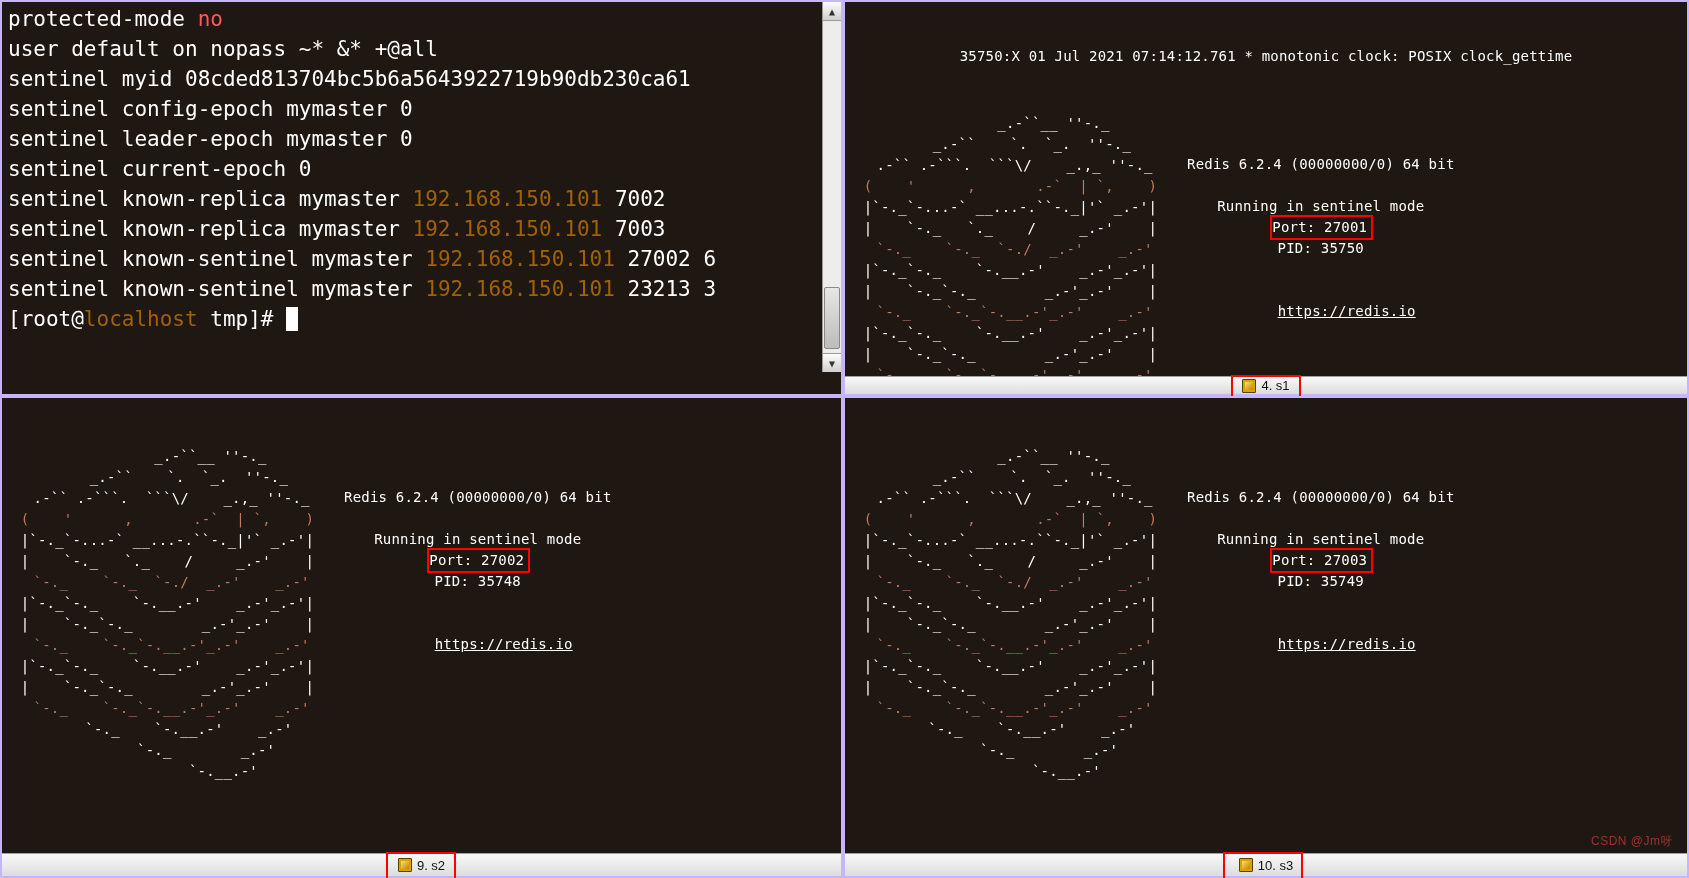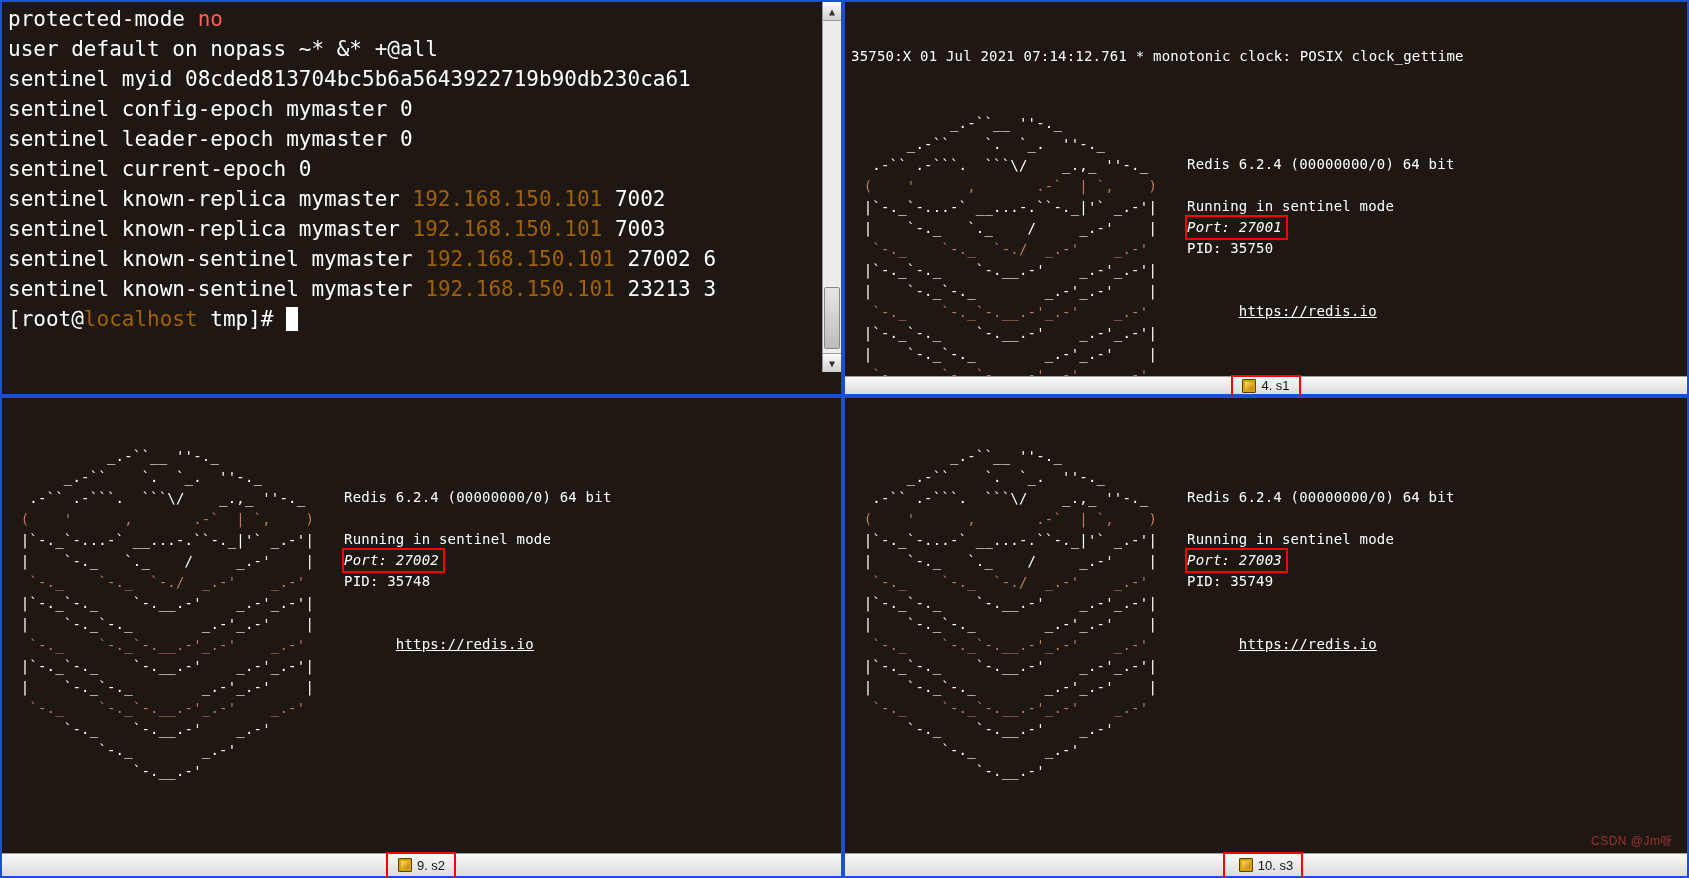--- a/index.html
+++ b/index.html
@@ -15,38 +15,39 @@
     display: grid;
     grid-template-columns: 843px 846px;
     grid-template-rows: 396px 482px;
     width: 1689px;
     height: 878px;
   }
   .pane {
     display: flex;
     flex-direction: column;
     background: #1e1712;
-    border: 2px solid #1d4ed8;
+    border: 2px solid #c4b5fd;
     position: relative;
     box-sizing: border-box;
   }
   .term {
     flex: 1 1 auto;
     white-space: pre;
     color: #fff;
     font-size: 21px;
     line-height: 30px;
     padding: 2px 6px;
     overflow: hidden;
     position: relative;
   }
   .term.small {
     font-size: 14px;
     line-height: 21px;
     letter-spacing: 0.2px;
+    text-align: center;
   }
   .statusbar {
     height: 22px;
     background: linear-gradient(#f9f9f9,#dcdcdc);
     border-top: 1px solid #a0a0a0;
     display: flex;
     align-items: center;
     justify-content: center;
     font-family: Tahoma, Arial, sans-serif;
     font-size: 13px;
@@ -143,21 +144,20 @@
   .info-block {
     white-space: pre;
     line-height: 21px;
     margin-top: 24px;
   }
   .port-hl {
     border: 2px solid #ff0000;
     display: inline-block;
     padding: 0 4px 0 0;
     margin: -2px -4px -2px -2px;
-    font-style: italic;
   }
   .link { text-decoration: underline; }
   .watermark {
     position: absolute;
     right: 14px;
     bottom: 26px;
     font-family: Liberation Sans, sans-serif;
     font-size: 12px;
     color: #ef4444;
     opacity: 0.6;

